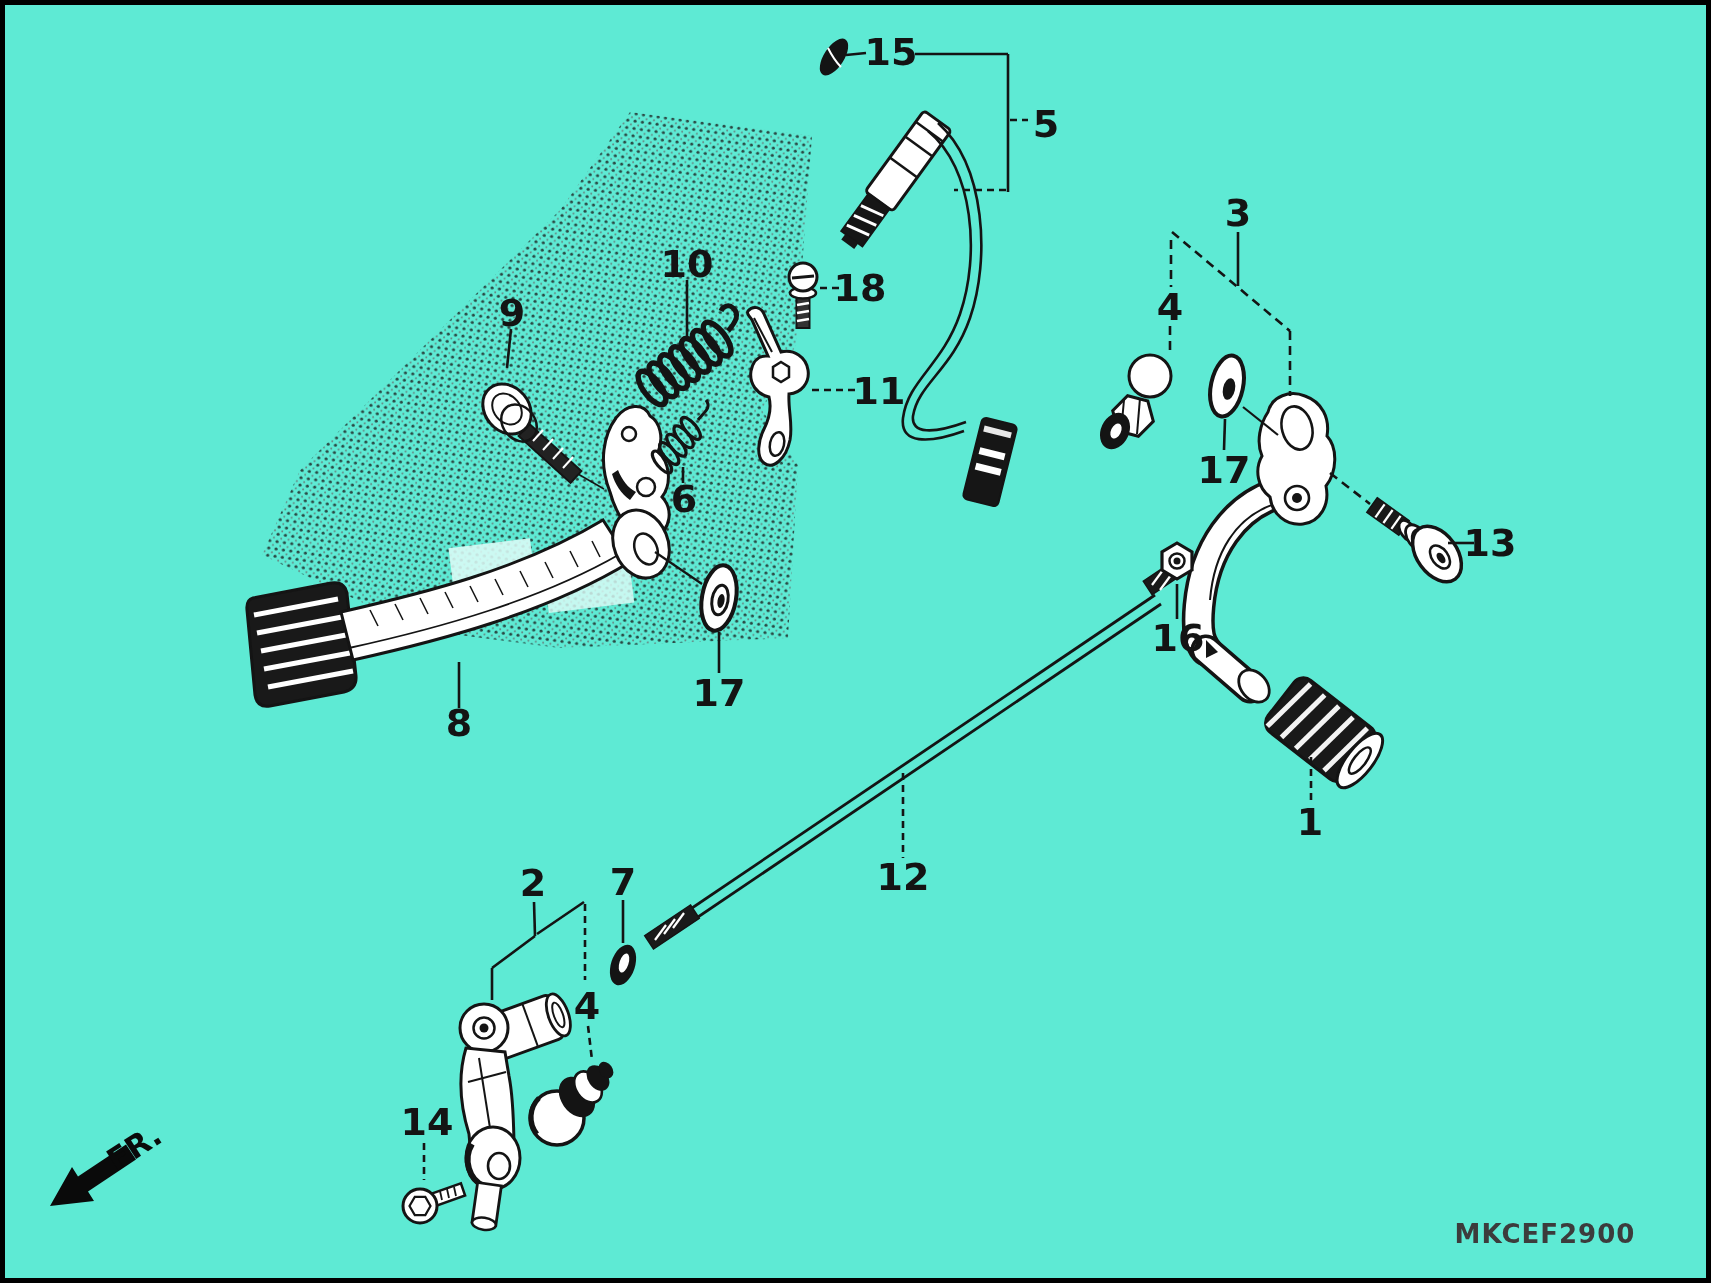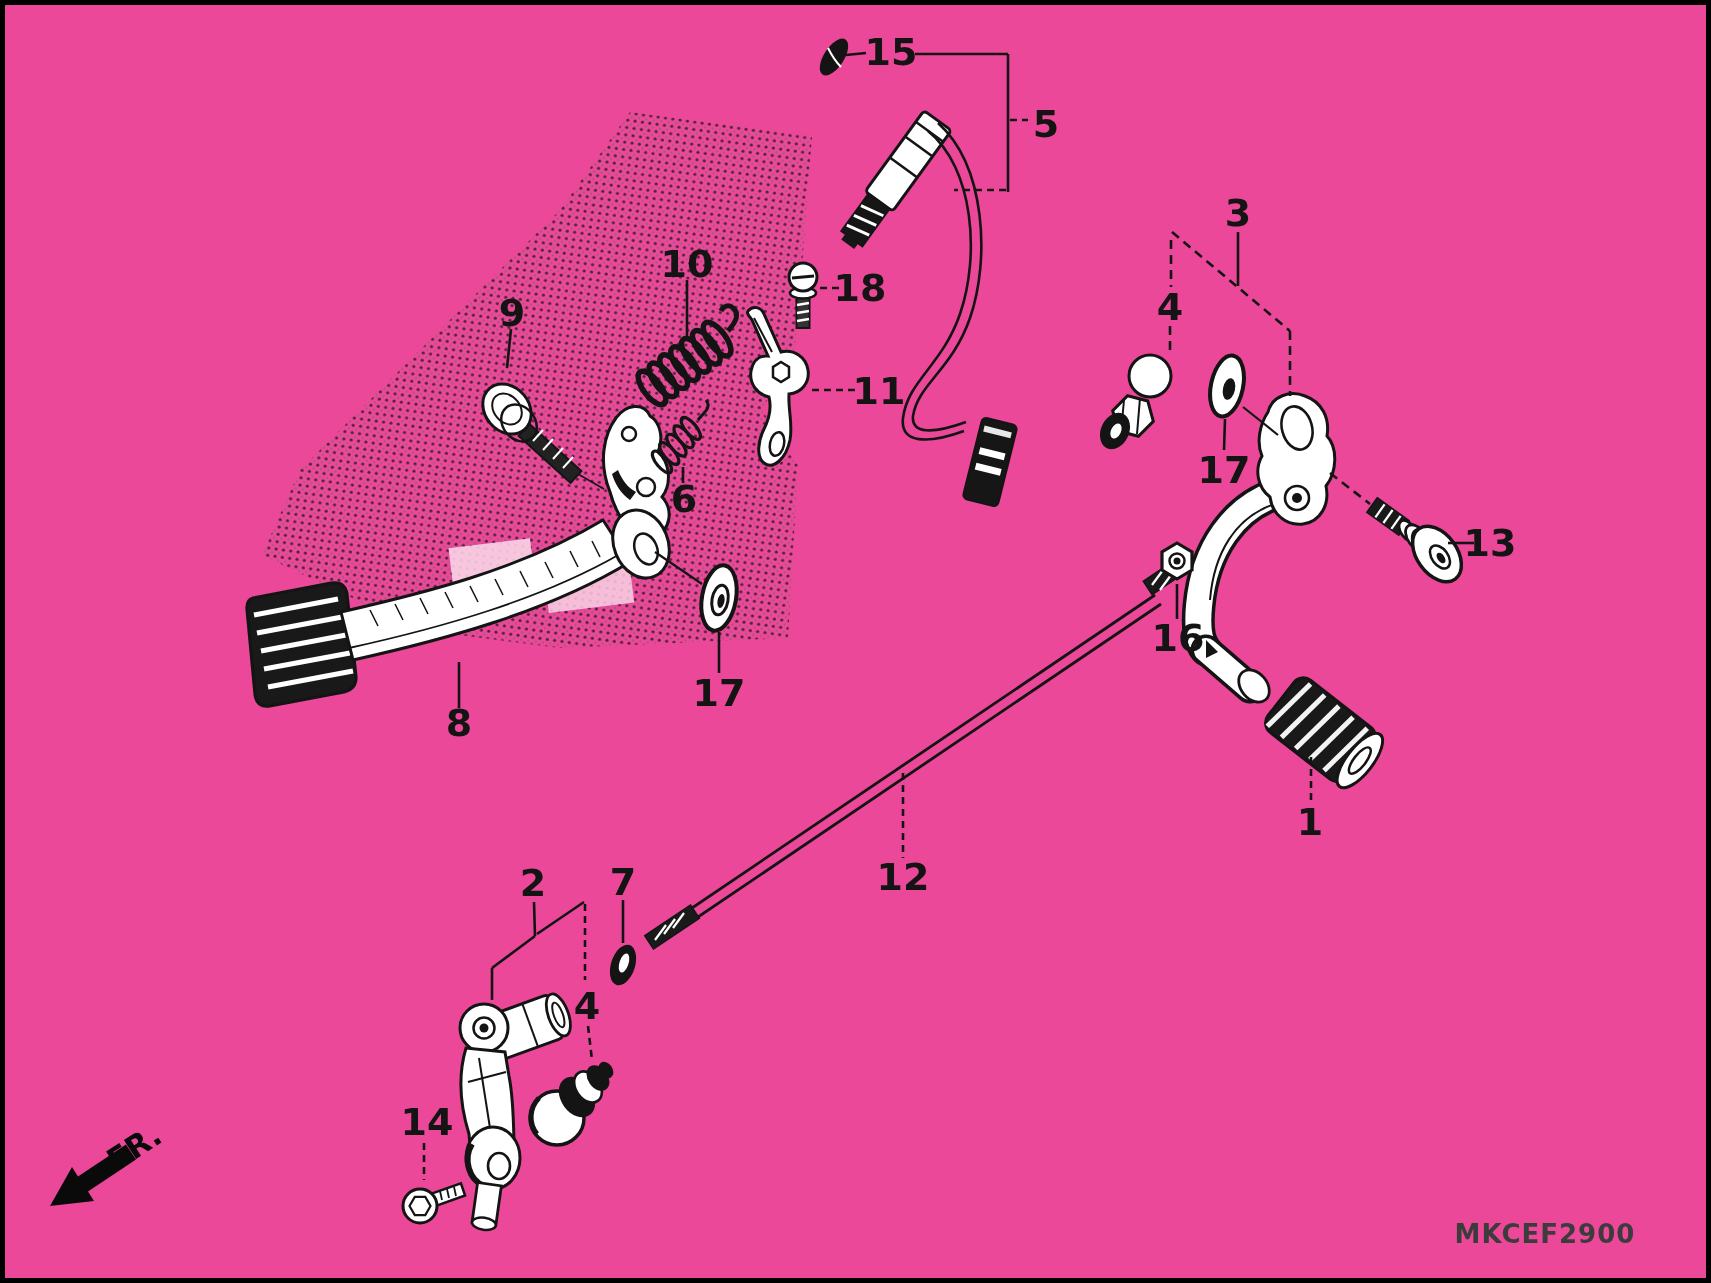--- a/index.html
+++ b/index.html
@@ -1,19 +1,19 @@
 <!DOCTYPE html>
 <html><head>
 <meta charset="utf-8">
 <style>
   html,body{margin:0;padding:0;background:#888;}
   .stage{
     position:relative;
     width:1711px;height:1283px;
-    background:#ec4899;
+    background:#5eead4;
     overflow:hidden;
     font-family:"DejaVu Sans", sans-serif;
   }
   svg{position:absolute;left:0;top:0;}
   text.plabel{
     font-family:"DejaVu Sans", sans-serif;
     font-weight:bold;
     font-size:38px;
     fill:#141414;
     text-anchor:middle;

